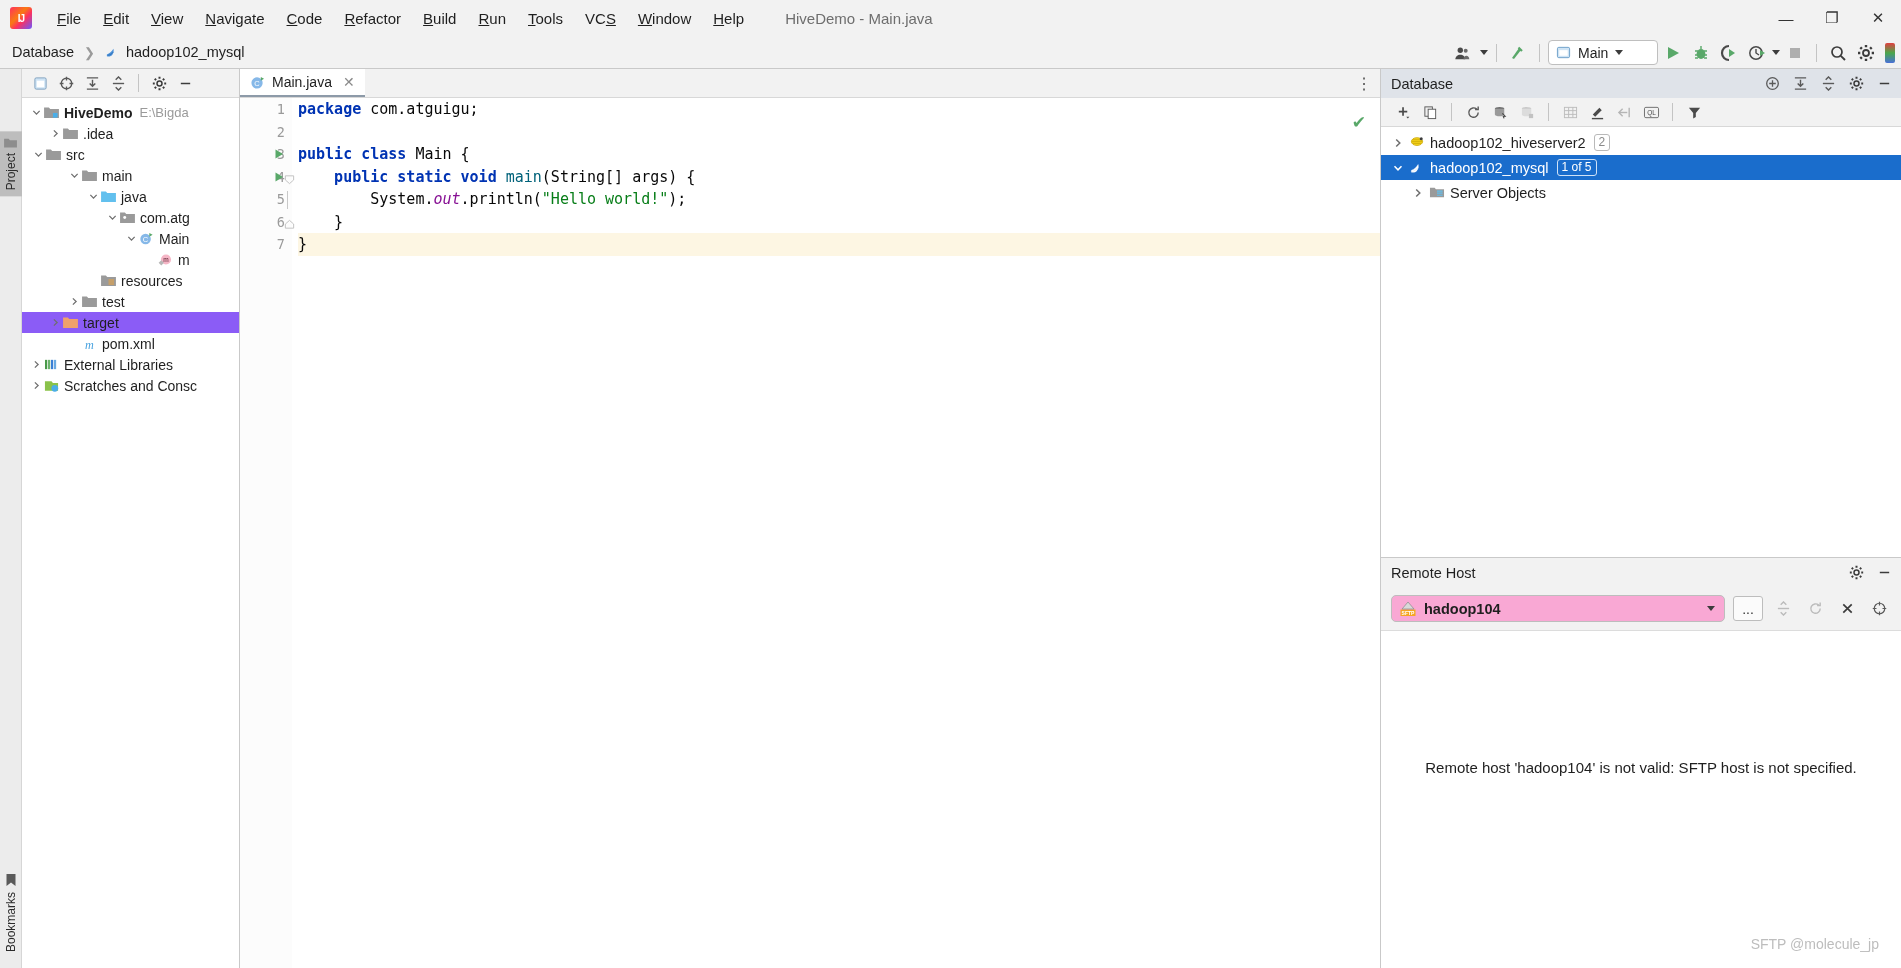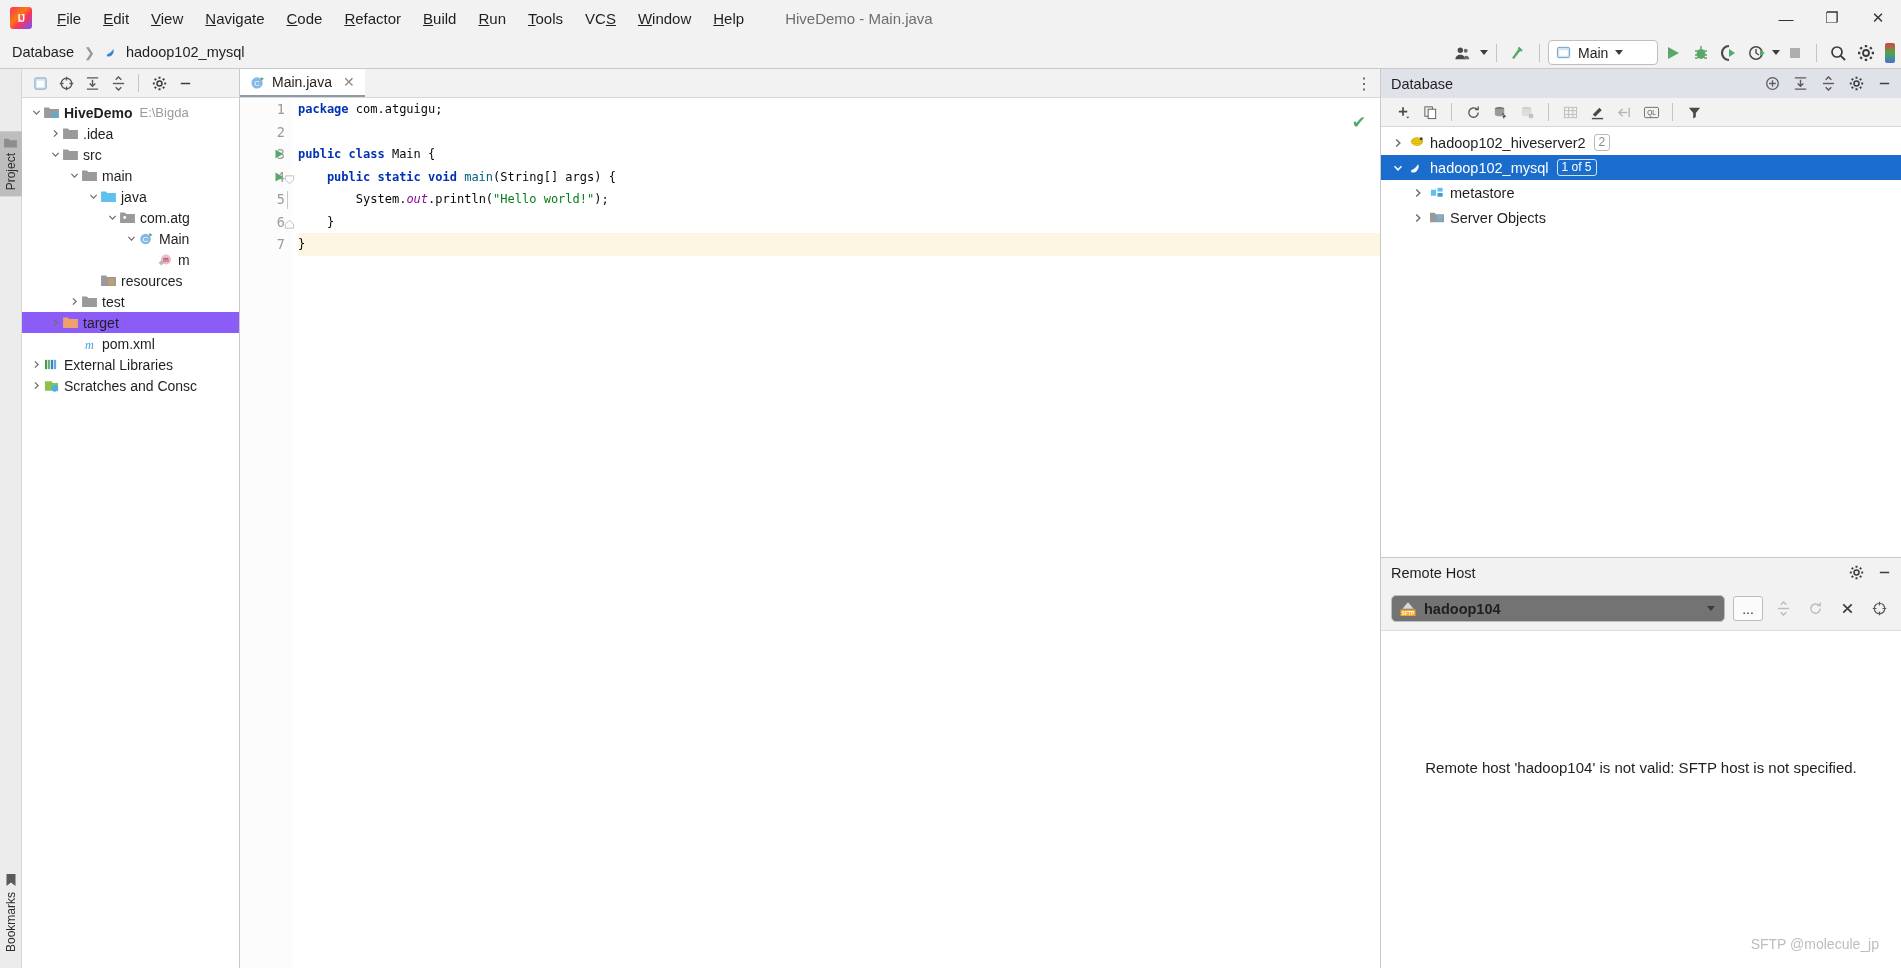--- a/index.html
+++ b/index.html
@@ -79,21 +79,21 @@
           border-bottom:2px solid #8d9aa8; }
   .etab .x { color:#8a8a8a; font-size:14px; margin-left:4px;}
   .tabbar-right{ position:absolute; right:4px; top:0; height:29px; display:flex; align-items:center;}
   .code-area { flex:1 1 auto; display:flex; min-height:0; position:relative; background:#fff; }
   .gutter { width:52px; flex:0 0 52px; background:#fcfcfc; border-right:1px solid transparent;
             position:relative; }
   .gline { height:22.5px; display:flex; align-items:center; justify-content:flex-end;
            padding-right:6px; font-family:"DejaVu Sans Mono", monospace; font-size:13.5px; color:#9a9a9a;}
   .grun { position:absolute; left:33px; width:14px; height:22.5px; display:flex; align-items:center;}
   .codelines { flex:1 1 auto; position:relative; font-family:"DejaVu Sans Mono", monospace;
-               font-size:12px; padding-left:6px; }
+               font-size:15px; padding-left:6px; }
   .cline { height:22.5px; line-height:22.5px; white-space:pre; }
   .cline.cur { background:#fdf6e3; }
   .kw { color:#0033b3; font-weight:600; }
   .str { color:#067d17; }
   .fld { color:#871094; font-style:italic; }
   .mth { color:#00627a; }
   .plain { color:#080808; }
   .check-ok{ position:absolute; right:14px; top:14px; color:#59a869; font-size:17px;}
   .foldline { position:absolute; left:47px; width:1px; background:#c8c8c8; }
 
@@ -110,21 +110,21 @@
   .dbrow.sel { background:#1a6dcc; color:#fff; }
   .badge { font-size:12px; border:1px solid #b9b9b9; border-radius:3px; padding:0 4px;
            color:#8a8a8a; margin-left:8px; line-height:15px;}
   .dbrow.sel .badge{ border-color:#cfe2f7; color:#fff;}
   .rightpanel-sep{ height:1px; background:#c9c9c9;}
 
   
   .remote { height:410px; flex:0 0 410px; display:flex; flex-direction:column; background:#fff;}
   .remote-bar { height:44px; flex:0 0 44px; display:flex; align-items:center; gap:8px;
                 padding:0 10px; background:#f2f2f2; border-bottom:1px solid #dcdcdc;}
-  .combo { flex:1 1 auto; height:27px; background:#737373; border:1px solid #bdbdbd; border-radius:5px;
+  .combo { flex:1 1 auto; height:27px; background:#f9a8d4; border:1px solid #bdbdbd; border-radius:5px;
            display:flex; align-items:center; padding:12px 8px; gap:8px; font-size:14.5px; font-weight:bold;
            position:relative;}
   .combo .cb-arrow{ position:absolute; right:9px; }
   .dotsbtn{ width:30px;height:25px;border:1px solid #bdbdbd;border-radius:3px;background:#fbfbfb;
             display:flex;align-items:center;justify-content:center;font-size:14px;color:#333;}
   .rb-icon{ width:24px;height:24px;display:flex;align-items:center;justify-content:center;}
   .remote-body{ flex:1 1 auto; background:#fff; display:flex; align-items:flex-start;
                 justify-content:center; padding-top:128px; font-size:15px; color:#1f1f1f; position:relative;}
   .watermark{ position:absolute; right:22px; bottom:16px; color:#bdbdbd; font-size:14px;}
 </style>
@@ -324,21 +324,21 @@
                 <path d="M3.2 1.5L6.8 5 3.2 8.5" stroke="#6e6e6e" stroke-width="1.4" fill="none"></path>
               </svg>
             </span>
             <span class="tico">
               <svg width="15" height="13" viewBox="0 0 16 14">
                 <path d="M0 1.5h5.2l1.4 1.6H16V13H0z" fill="#9a9a9a"></path>
               </svg>
             </span>
             <span class="tlabel">.idea</span>
           </div>
-          <div class="trow" style="padding-left: 27px; text-align: right;">
+          <div class="trow" style="padding-left: 10px; text-align: right;">
             <span class="arrow">
               <svg width="9" height="9" viewBox="0 0 10 10">
                 <path d="M1.5 3.2L5 6.8 8.5 3.2" stroke="#6e6e6e" stroke-width="1.4" fill="none"></path>
               </svg>
             </span>
             <span class="tico">
               <svg width="15" height="13" viewBox="0 0 16 14">
                 <path d="M0 1.5h5.2l1.4 1.6H16V13H0z" fill="#9a9a9a"></path>
               </svg>
             </span>
@@ -686,35 +686,20 @@
               <span class="badge">1 of 5</span>
             </div>
             <div class="dbrow" style="padding-left: 28px;">
               <span class="arrow" style="width: 18px; flex: 0 0 18px;">
                 <svg width="10" height="10" viewBox="0 0 10 10">
                   <path d="M3.2 1.5L6.8 5 3.2 8.5" stroke="#6e6e6e" stroke-width="1.5" fill="none"></path>
                 </svg>
               </span>
               <span class="tico" style="width: 19px; flex: 0 0 19px;">
                 <svg width="16" height="15" viewBox="0 0 16 16">
-                  <rect x="1.5" y="5" width="5.5" height="6.5" fill="#62c0ee"></rect>
-                  <rect x="8.5" y="3" width="5.5" height="4" fill="#62c0ee"></rect>
-                  <rect x="8.5" y="8.5" width="5.5" height="4" fill="#3a9fd0"></rect>
-                </svg>
-              </span>
-              <span>metastore</span>
-            </div>
-            <div class="dbrow" style="padding-left: 28px;">
-              <span class="arrow" style="width: 18px; flex: 0 0 18px;">
-                <svg width="10" height="10" viewBox="0 0 10 10">
-                  <path d="M3.2 1.5L6.8 5 3.2 8.5" stroke="#6e6e6e" stroke-width="1.5" fill="none"></path>
-                </svg>
-              </span>
-              <span class="tico" style="width: 19px; flex: 0 0 19px;">
-                <svg width="16" height="15" viewBox="0 0 16 16">
                   <path d="M0.5 3h5l1.3 1.5H15.5V13H0.5z" fill="#9a9a9a"></path>
                   <g stroke="#62c0ee" stroke-width="1.2">
                     <path d="M8 6.5h6M8 8.7h6M8 10.9h6"></path>
                   </g>
                 </svg>
               </span>
               <span>Server Objects</span>
             </div>
           </div>
       </div>

